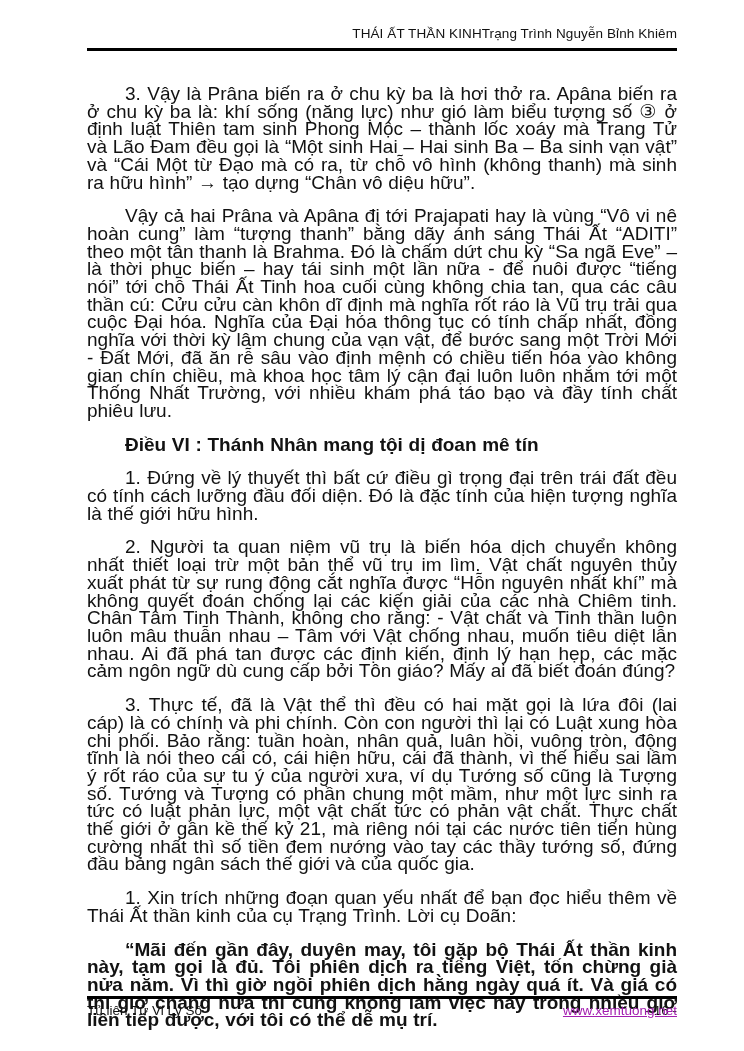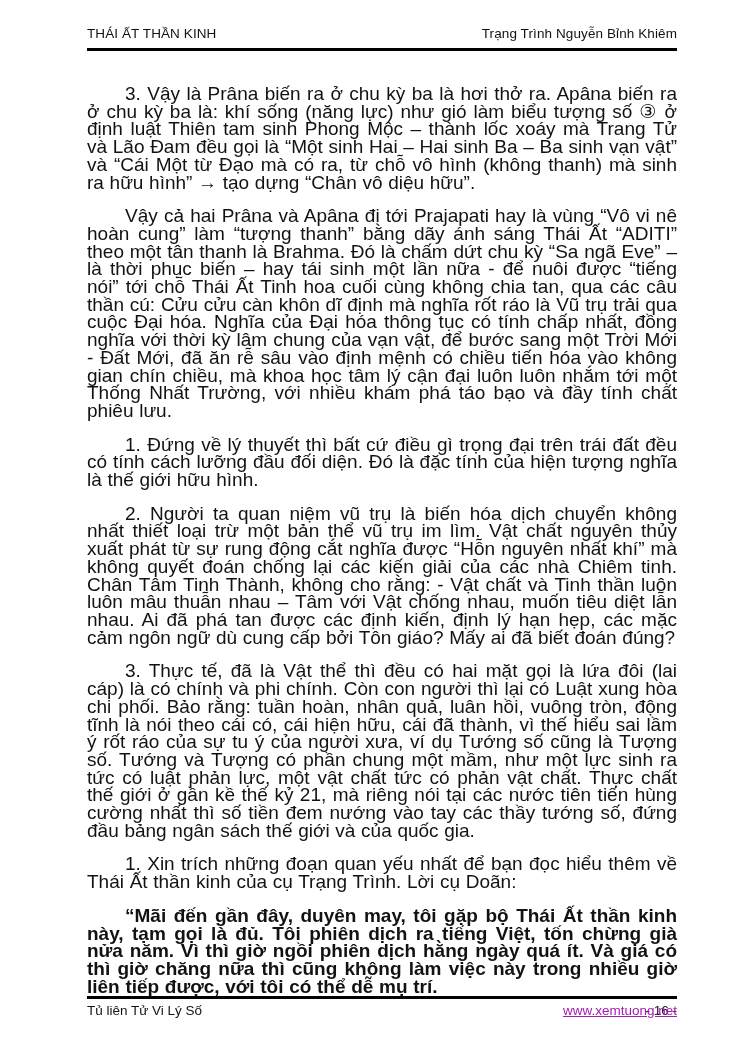--- a/index.html
+++ b/index.html
@@ -15,21 +15,21 @@
     color: #121212;
     overflow: hidden;
   }
 
   .header {
     position: absolute;
     left: 87px;
     right: 67px;
     top: 26px;
     display: flex;
-    justify-content: space-between;
+    justify-content: flex-end;
     align-items: flex-end;
     font-size: 13.5px;
     line-height: 16px;
     padding-bottom: 6px;
     border-bottom: 3px solid #000;
     letter-spacing: 0.1px;
   }
 
   .content {
     position: absolute;
@@ -81,20 +81,21 @@
 <div class="page">
 
   <div class="header">
     <span>THÁI ẤT THẦN KINH</span>
     <span>Trạng Trình Nguyễn Bỉnh Khiêm</span>
   </div>
 
   <div class="content">
     <p class="para">3. Vậy là Prâna biến ra ở chu kỳ ba là hơi thở ra. Apâna biến ra ở chu kỳ ba là: khí sống (năng lực) như gió làm biểu tượng số ③ ở định luật Thiên tam sinh Phong Mộc – thành lốc xoáy mà Trang Tử và Lão Đam đều gọi là “Một sinh Hai – Hai sinh Ba – Ba sinh vạn vật” và “Cái Một từ Đạo mà có ra, từ chỗ vô hình (không thanh) mà sinh ra hữu hình” → tạo dựng “Chân vô diệu hữu”.</p>
     <p class="para">Vậy cả hai Prâna và Apâna đi tới Prajapati hay là vùng “Vô vi nê hoàn cung” làm “tượng thanh” bằng dãy ánh sáng Thái Ất “ADITI” theo một tân thanh là Brahma. Đó là chấm dứt chu kỳ “Sa ngã Eve” – là thời phục biến – hay tái sinh một lần nữa - để nuôi được “tiếng nói” tới chỗ Thái Ất Tinh hoa cuối cùng không chia tan, qua các câu thần cú: Cửu cửu càn khôn dĩ định mà nghĩa rốt ráo là Vũ trụ trải qua cuộc Đại hóa. Nghĩa của Đại hóa thông tục có tính chấp nhất, đồng nghĩa với thời kỳ lâm chung của vạn vật, để bước sang một Trời Mới - Đất Mới, đã ăn rễ sâu vào định mệnh có chiều tiến hóa vào không gian chín chiều, mà khoa học tâm lý cận đại luôn luôn nhắm tới một Thống Nhất Trường, với nhiều khám phá táo bạo và đầy tính chất phiêu lưu.</p>
+    <p class="heading">Điều VI : Thánh Nhân mang tội dị đoan mê tín</p>
     <p class="para">1. Đứng về lý thuyết thì bất cứ điều gì trọng đại trên trái đất đều có tính cách lưỡng đầu đối diện. Đó là đặc tính của hiện tượng nghĩa là thế giới hữu hình.</p>
     <p class="para">2. Người ta quan niệm vũ trụ là biến hóa dịch chuyển không nhất thiết loại trừ một bản thể vũ trụ im lìm. Vật chất nguyên thủy xuất phát từ sự rung động cắt nghĩa được “Hỗn nguyên nhất khí” mà không quyết đoán chống lại các kiến giải của các nhà Chiêm tinh. Chân Tâm Tinh Thành, không cho rằng: - Vật chất và Tinh thần luôn luôn mâu thuẫn nhau – Tâm với Vật chống nhau, muốn tiêu diệt lẫn nhau. Ai đã phá tan được các định kiến, định lý hạn hẹp, các mặc cảm ngôn ngữ dù cung cấp bởi Tôn giáo? Mấy ai đã biết đoán đúng?</p>
     <p class="para">3. Thực tế, đã là Vật thể thì đều có hai mặt gọi là lứa đôi (lai cáp) là có chính và phi chính. Còn con người thì lại có Luật xung hòa chi phối. Bảo rằng: tuần hoàn, nhân quả, luân hồi, vuông tròn, động tĩnh là nói theo cái có, cái hiện hữu, cái đã thành, vì thế hiểu sai lầm ý rốt ráo của sự tu ý của người xưa, ví dụ Tướng số cũng là Tượng số. Tướng và Tượng có phần chung một mầm, như một lực sinh ra tức có luật phản lực, một vật chất tức có phản vật chất. Thực chất thế giới ở gần kề thế kỷ 21, mà riêng nói tại các nước tiên tiến hùng cường nhất thì số tiền đem nướng vào tay các thầy tướng số, đứng đầu bảng ngân sách thế giới và của quốc gia.</p>
     <p class="para">1. Xin trích những đoạn quan yếu nhất để bạn đọc hiểu thêm về Thái Ất thần kinh của cụ Trạng Trình. Lời cụ Doãn:</p>
     <p class="para">“Mãi đến gần đây, duyên may, tôi gặp bộ Thái Ất thần kinh này, tạm gọi là đủ. Tôi phiên dịch ra tiếng Việt, tốn chừng già nửa năm. Vì thì giờ ngồi phiên dịch hằng ngày quá ít. Và giá có thì giờ chăng nữa thì cũng không làm việc này trong nhiều giờ liên tiếp được, với tôi có thể dễ mụ trí.</p>
   </div>
 
   <div class="footer">
     <div class="footer-inner">
       <span class="footer-center">- 16 -</span>

